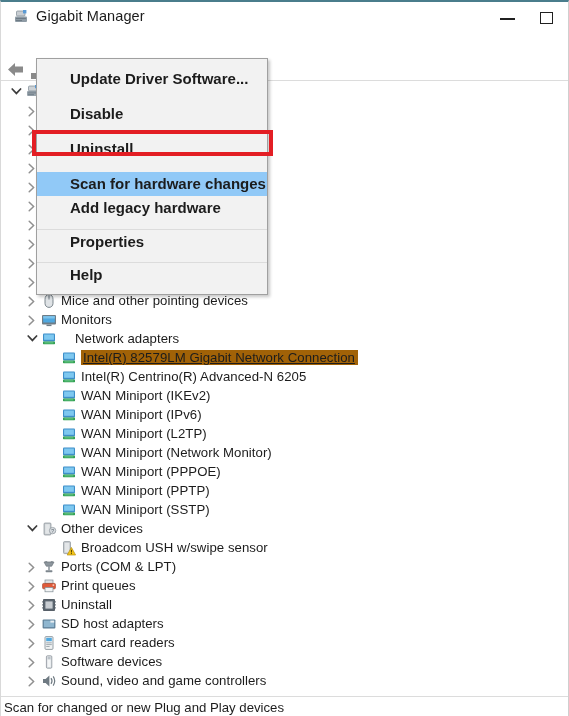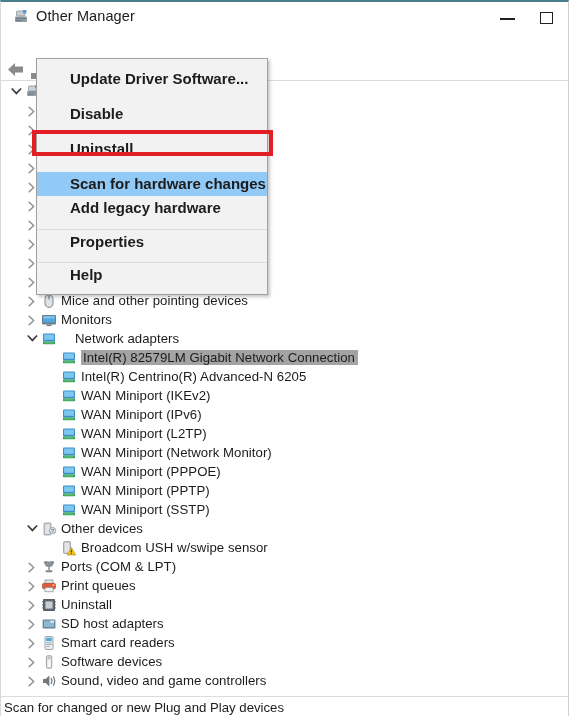--- a/index.html
+++ b/index.html
@@ -77,22 +77,23 @@
   }
   .chev svg { position:absolute; left:2px; top:5px; }
   .ico {
     position:absolute; top:2px; width:16px; height:16px;
   }
   .lbl {
     position:absolute; top:0; font-size:13.2px; color:#1c1c1c;
     letter-spacing:.05px;
   }
   .row.selected .lbl-hl {
-    background:#a3a3a3;
+    background:#a16207;
     padding:0 3px 0 2px;
+    text-decoration:underline;
   }
 
   
   #statusbar {
     position:absolute; left:0; bottom:0; width:567px; height:20px;
     background:#ffffff; border-top:1px solid #dcdcdc;
     overflow:hidden;
   }
   #status-text {
     position:absolute; left:3px; top:3px;
@@ -141,21 +142,21 @@
   <div id="titlebar">
     <span id="title-icon">
       <svg width="18" height="16" viewBox="0 0 18 16">
         <rect x="3" y="7.5" width="12" height="5.5" rx="1" fill="#8e9ba5"></rect>
         <rect x="4.5" y="2" width="8.5" height="5" rx="1" fill="#c9ced3" stroke="#7d8a94" stroke-width=".7"></rect>
         <rect x="11" y="1" width="3.4" height="3.4" fill="#5b9bd5"></rect>
         <rect x="4" y="9" width="10" height="1" fill="#6e7b85"></rect>
         <rect x="4" y="11" width="6" height="1" fill="#6e7b85"></rect>
       </svg>
     </span>
-    <span id="title-text">Other Manager</span>
+    <span id="title-text">Gigabit Manager</span>
 
     <button class="wbtn" id="btn-min">
       <span class="glyph"></span>
     </button>
     <button class="wbtn" id="btn-max">
       <span class="glyph"></span>
     </button>
   </div>
 
   <div id="menubar">

